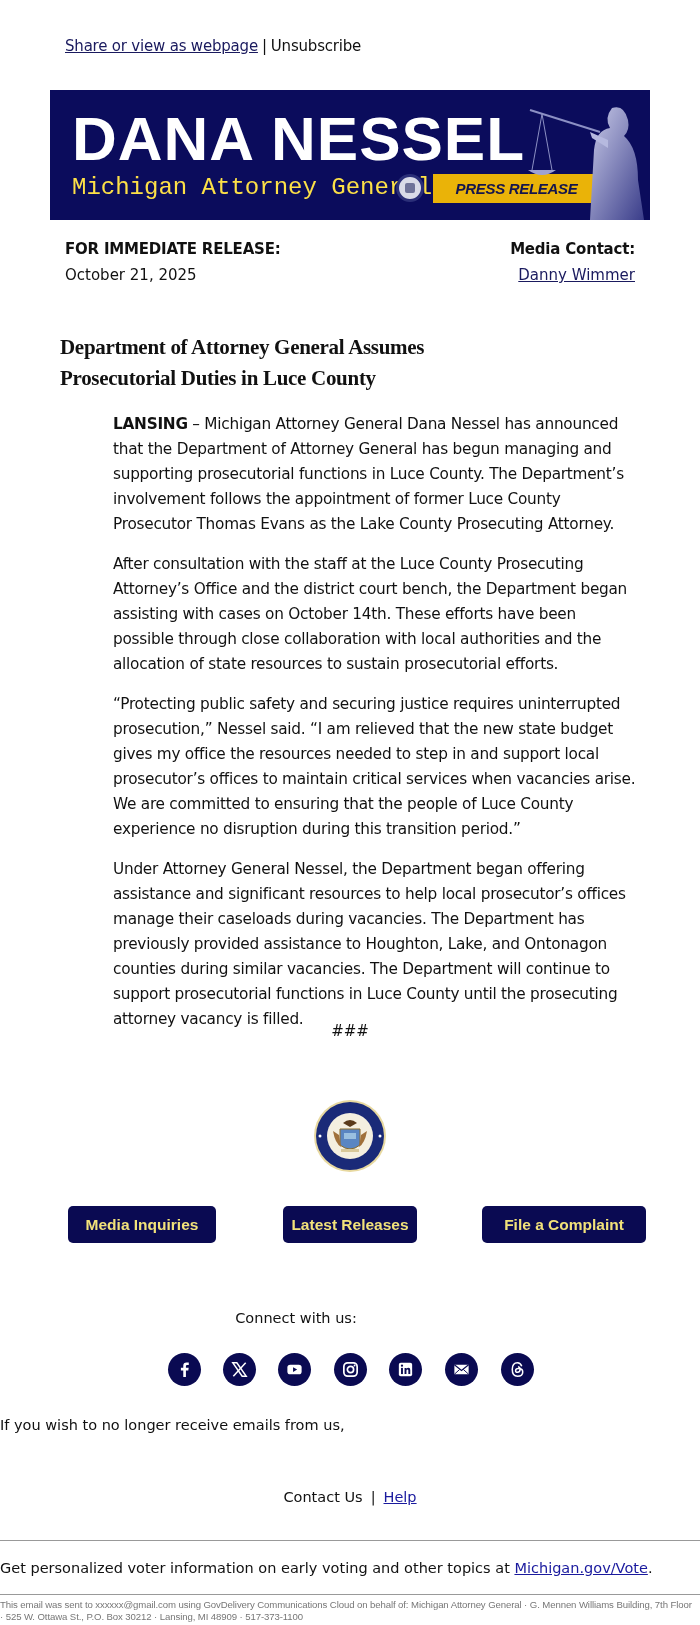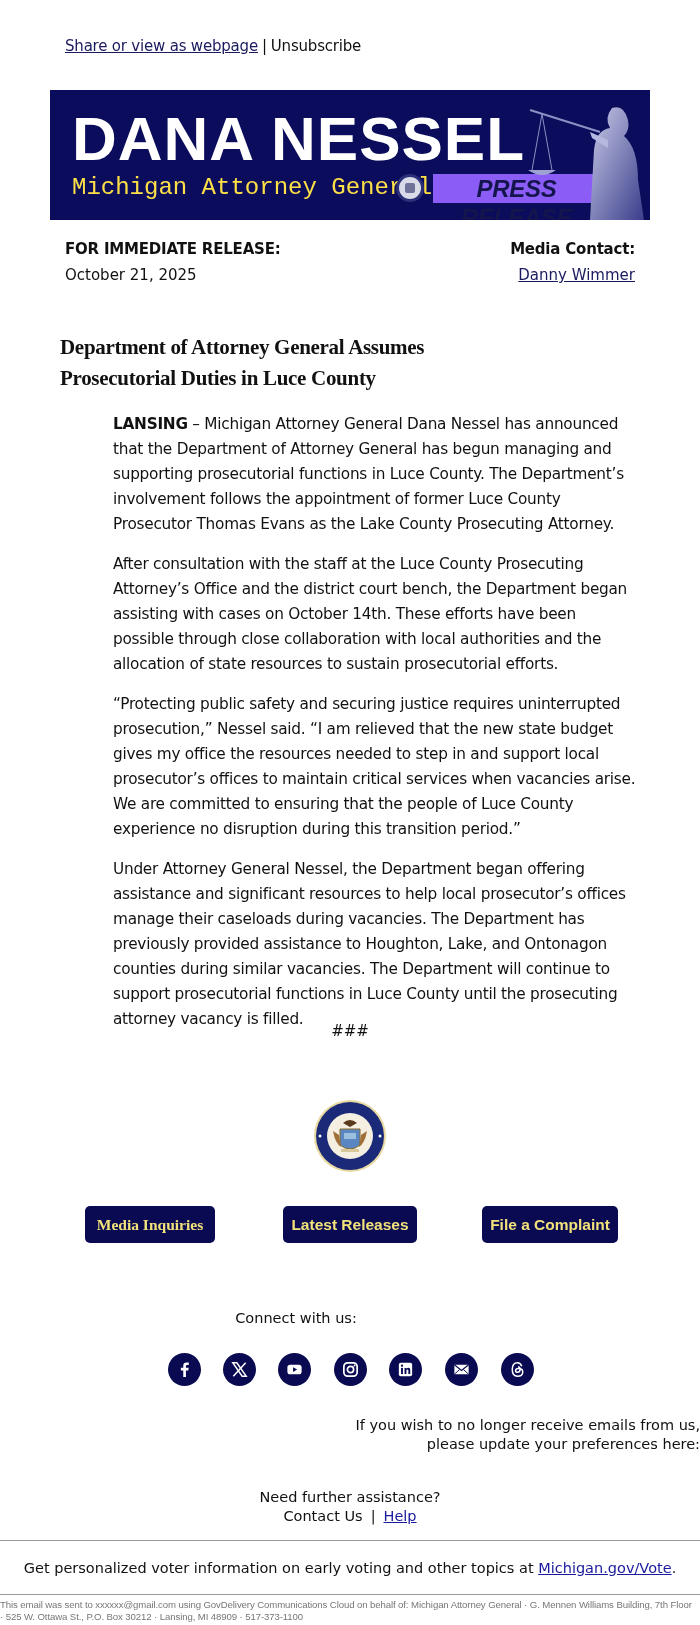--- a/index.html
+++ b/index.html
@@ -8,60 +8,60 @@
 
   .topbar { position: absolute; left: 65px; top: 37px; font-size: 15px; color: #111; letter-spacing: -0.2px; }
   .topbar a { color: #1a1a5e; text-decoration: underline; }
   .topbar .sep { margin: 0 4px; }
 
   .banner { position: absolute; left: 50px; top: 90px; width: 600px; height: 130px; background: #0b0c5c; overflow: hidden; }
   .banner .name { position: absolute; left: 22px; top: 18px; font-family: "Liberation Sans", sans-serif; font-weight: 700; font-size: 62px; color: #fff; letter-spacing: 1px; line-height: 1; }
   .banner .sub { position: absolute; left: 22px; top: 86px; font-family: Liberation Mono, monospace; font-size: 24px; color: #fde047; line-height: 1; }
   .banner .seal-mini { position: absolute; left: 346px; top: 84px; width: 28px; height: 28px; border-radius: 50%; background: #d9dbe8; border: 3px solid #2b2f78; }
   .banner .seal-mini::after { content: ""; position: absolute; left: 6px; top: 6px; width: 10px; height: 10px; border-radius: 2px; background: #6f7399; }
-  .banner .press { position: absolute; left: 383px; top: 84px; width: 167px; height: 29px; background: #8b5cf6; color: #14154d; font-family: "Liberation Sans", sans-serif; font-weight: 700; font-style: italic; font-size: 24px; line-height: 29px; text-align: center; letter-spacing: -0.3px; }
+  .banner .press { position: absolute; left: 383px; top: 84px; width: 167px; height: 29px; background: #eab308; color: #14154d; font-family: "Liberation Sans", sans-serif; font-weight: 700; font-style: italic; font-size: 15px; line-height: 29px; text-align: center; letter-spacing: -0.3px; }
   .banner .statue { position: absolute; right: 0; top: 0; width: 130px; height: 130px; }
 
   .meta-left { position: absolute; left: 65px; top: 240px; font-size: 15px; }
   .meta-right { position: absolute; right: 65px; top: 240px; font-size: 15px; text-align: right; }
   .meta-label { font-weight: 700; letter-spacing: -0.2px; }
   .meta-value { margin-top: 8px; }
   .meta-right a { color: #1a1a5e; text-decoration: underline; }
 
   .headline { position: absolute; left: 60px; top: 332px; width: 580px; text-align: left; font-weight: 700; font-size: 21px; line-height: 31px; letter-spacing: -0.3px; font-family: Liberation Serif, serif; }
 
   .body { position: absolute; left: 65px; top: 412px; width: 575px; font-size: 15.3px; line-height: 25px; letter-spacing: -0.25px; }
   .body p { margin-bottom: 15px; margin-left: 48px; }
   .body b { font-weight: 700; }
 
   .hashes { position: absolute; left: 0; top: 1022px; width: 700px; text-align: center; font-size: 15px; }
 
   .ag-seal { position: absolute; left: 313px; top: 1099px; width: 74px; height: 74px; }
 
   .btn { position: absolute; top: 1206px; height: 37px; background: #0a0a52; color: #f2e27a; font-family: "Liberation Sans", sans-serif; font-weight: 700; font-size: 15.5px; line-height: 37px; text-align: center; border-radius: 5px; cursor: pointer; }
-  .btn-media { left: 85px; width: 130px; font-family: Liberation Serif, serif; }
+  .btn-media { left: 68px; width: 148px; }
   .btn-latest { left: 283px; width: 134px; }
-  .btn-complaint { left: 482px; width: 136px; }
+  .btn-complaint { left: 482px; width: 164px; }
 
   .connect { position: absolute; left: 0; top: 1310px; width: 592px; text-align: center; font-size: 14.5px; }
 
   .social { position: absolute; left: 168px; top: 1353px; width: 366px; height: 33px; }
   .social .ic { position: absolute; top: 0; width: 33px; height: 33px; border-radius: 50%; background: #0a0a52; display: flex; align-items: center; justify-content: center; cursor: pointer; }
   .social .ic svg { width: 19px; height: 19px; }
 
-  .prefs { position: absolute; left: 0; top: 1416px; width: 700px; text-align: right; font-size: 14.5px; line-height: 19px; }
+  .prefs { position: absolute; left: 0; top: 1416px; width: 700px; text-align: left; font-size: 14.5px; line-height: 19px; }
   .prefs a { color: #1a1a9e; text-decoration: underline; }
   .prefs .pipe { margin: 0 8px; }
 
   .assist { position: absolute; left: 0; top: 1488px; width: 700px; text-align: center; font-size: 14.5px; line-height: 19px; }
   .assist a { color: #1a1a9e; text-decoration: underline; }
   .assist .pipe { margin: 0 8px; }
 
   .hr1 { position: absolute; left: 0; top: 1540px; width: 700px; height: 1px; background: #999; }
-  .vote { position: absolute; left: 0; top: 1560px; width: 700px; text-align: center; font-size: 14.5px; }
+  .vote { position: absolute; left: 0; top: 1560px; width: 700px; font-size: 14.5px; }
   .vote a { color: #1a1a9e; text-decoration: underline; }
   .hr2 { position: absolute; left: 0; top: 1594px; width: 700px; height: 1px; background: #999; }
   .legal { position: absolute; left: 0; top: 1599px; width: 692px; font-family: "Liberation Sans", sans-serif; font-size: 9.6px; line-height: 12px; color: #777; letter-spacing: -0.1px; }
 </style>
 </head>
 <body>
 
 <div class="topbar">
   <a href="#">Share or view as webpage</a><span class="sep">|</span><span>Unsubscribe</span>
 </div>
@@ -172,24 +172,22 @@
   </div>
   <div class="ic" style="left:333px">
     <svg viewBox="0 0 20 20">
         <path d="M14.5 6.5 Q13 3 10 3 Q4.5 3 4.5 10 Q4.5 17 10 17 Q15.5 17 15.5 12.5 Q15.5 9 11 9 Q8 9 8 11.3 Q8 13 10 13 Q12.8 13 12.8 9.5 Q12.8 7.5 10.5 7" fill="none" stroke="#fff" stroke-width="1.6"></path>
       </svg>
   </div>
 </div>
 
 <div class="prefs">
   <div>If you wish to no longer receive emails from us,</div>
-  <div>please update your preferences here:</div>
 </div>
 
 <div class="assist">
-  <div>Need further assistance?</div>
   <div><span>Contact Us</span><span class="pipe">|</span><a href="#">Help</a></div>
 </div>
 
 <div class="hr1"></div>
 <div class="vote"><span>Get personalized voter information on early voting and other topics at </span><a href="#">Michigan.gov/Vote</a><span>.</span></div>
 <div class="hr2"></div>
 <div class="legal">This email was sent to xxxxxx@gmail.com using GovDelivery Communications Cloud on behalf of: Michigan Attorney General · G. Mennen Williams Building, 7th Floor · 525 W. Ottawa St., P.O. Box 30212 · Lansing, MI 48909 · 517-373-1100</div>
 
 </body></html>

